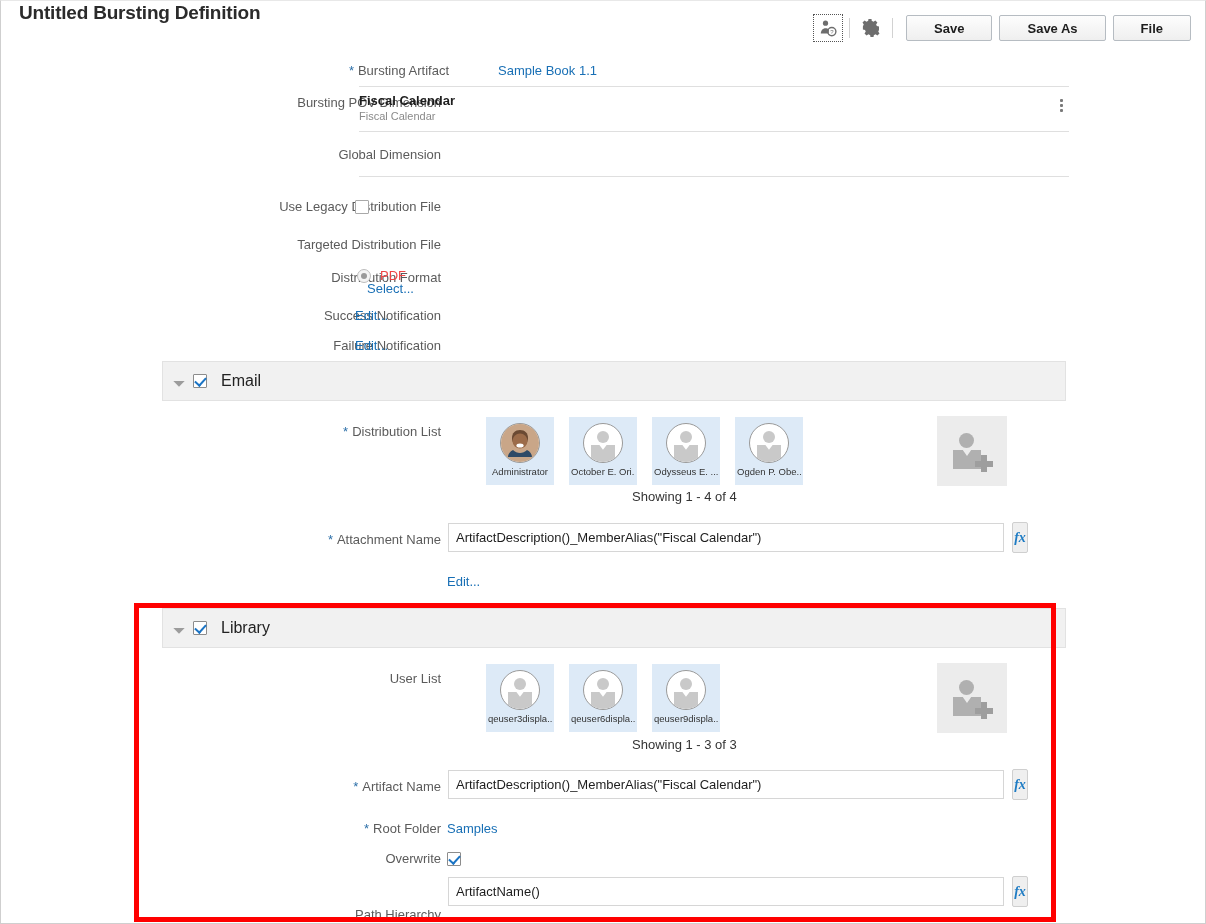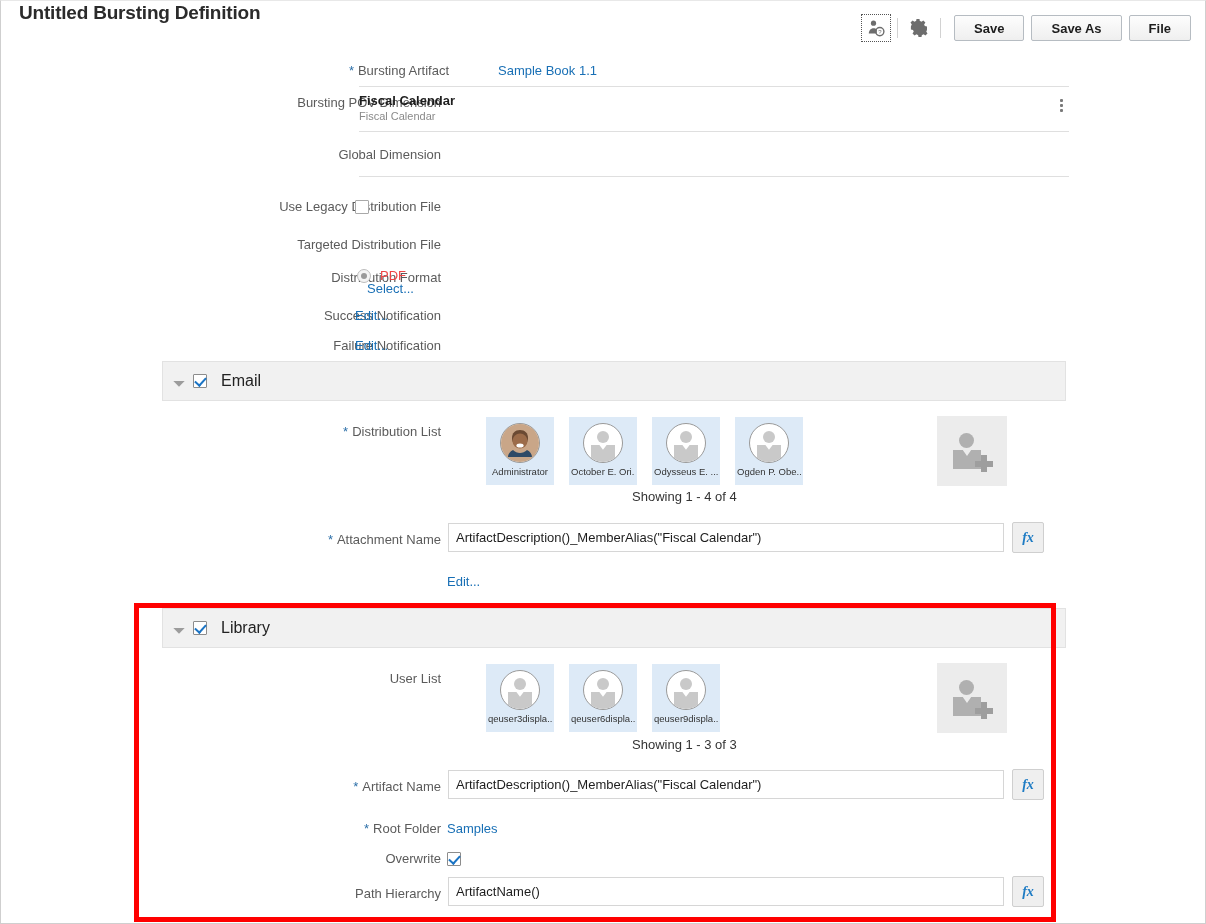--- a/index.html
+++ b/index.html
@@ -39,21 +39,21 @@
     background: transparent;
   }
   .icon-btn.focused {
     border: 1px dotted #555;
   }
   .tool-sep {
     width: 1px; height: 20px; background: #d2d2d2; margin: 0 6px;
   }
   .btn {
     height: 26px; min-width: 52px;
-    padding: 0 19px; margin-left: 7px;
+    padding: 0 27px; margin-left: 7px;
     background: linear-gradient(#fdfdfd, #efefef);
     border: 1px solid #b6bcc2;
     border-radius: 2px;
     font-size: 13px; font-weight: bold; color: #1d1d1d;
     font-family: "Liberation Sans", sans-serif;
     cursor: pointer;
     display: flex; align-items: center; justify-content: center;
   }
   .lbl {
     width: 440px; text-align: right;
@@ -167,21 +167,21 @@
   .add-glyph .ph { position: absolute; left: 25px; top: 29px; width: 18px; height: 6px; background: #9e9e9e; }
   .showing { font-size: 13px; color: #333; }
 
   
   .tbox {
     height: 29px; background: #fff; border: 1px solid #d6d6d6;
     display: flex; align-items: center; padding: 0 7px;
     font-size: 13px; color: #1d1d1d;
   }
   .fx {
-    width: 32px; height: 31px; background: #efefef;
+    width: 16px; height: 31px; background: #efefef;
     border: 1px solid #cfcfcf; border-radius: 2px;
     display: flex; align-items: center; justify-content: center;
     font-style: italic; font-weight: bold; font-size: 14px;
     color: #1f7cc4; cursor: pointer;
     font-family: "Liberation Serif", serif;
   }
 
   
   .highlight {
     position: absolute; left: 133px; top: 602px;
@@ -373,19 +373,19 @@
   <div class="lbl-abs" style="left:0; width:440px; top:820px;">
     <span class="req">*</span><span>Root Folder</span>
   </div>
   <a class="link" style="position:absolute; left:446px; top:820px;">Samples</a>
 
   <div class="lbl-abs" style="left:0; width:440px; top:850px;">Overwrite</div>
   <div style="position:absolute; left:446px; top:848px;">
     <span class="cb checked"></span>
   </div>
 
-  <div class="lbl-abs" style="left:0; width:440px; top:885px;padding-left:8px;">Path Hierarchy</div>
+  <div class="lbl-abs" style="left:0; width:440px; top:906px;padding-left:8px;">Path Hierarchy</div>
   <div class="tbox" style="position:absolute; left:447px; top:876px; width:556px;">ArtifactName()</div>
   <div class="fx" style="position:absolute; left:1011px; top:875px;">fx</div>
 
   <div class="highlight"></div>
 
 </div>
 
 </body></html>

